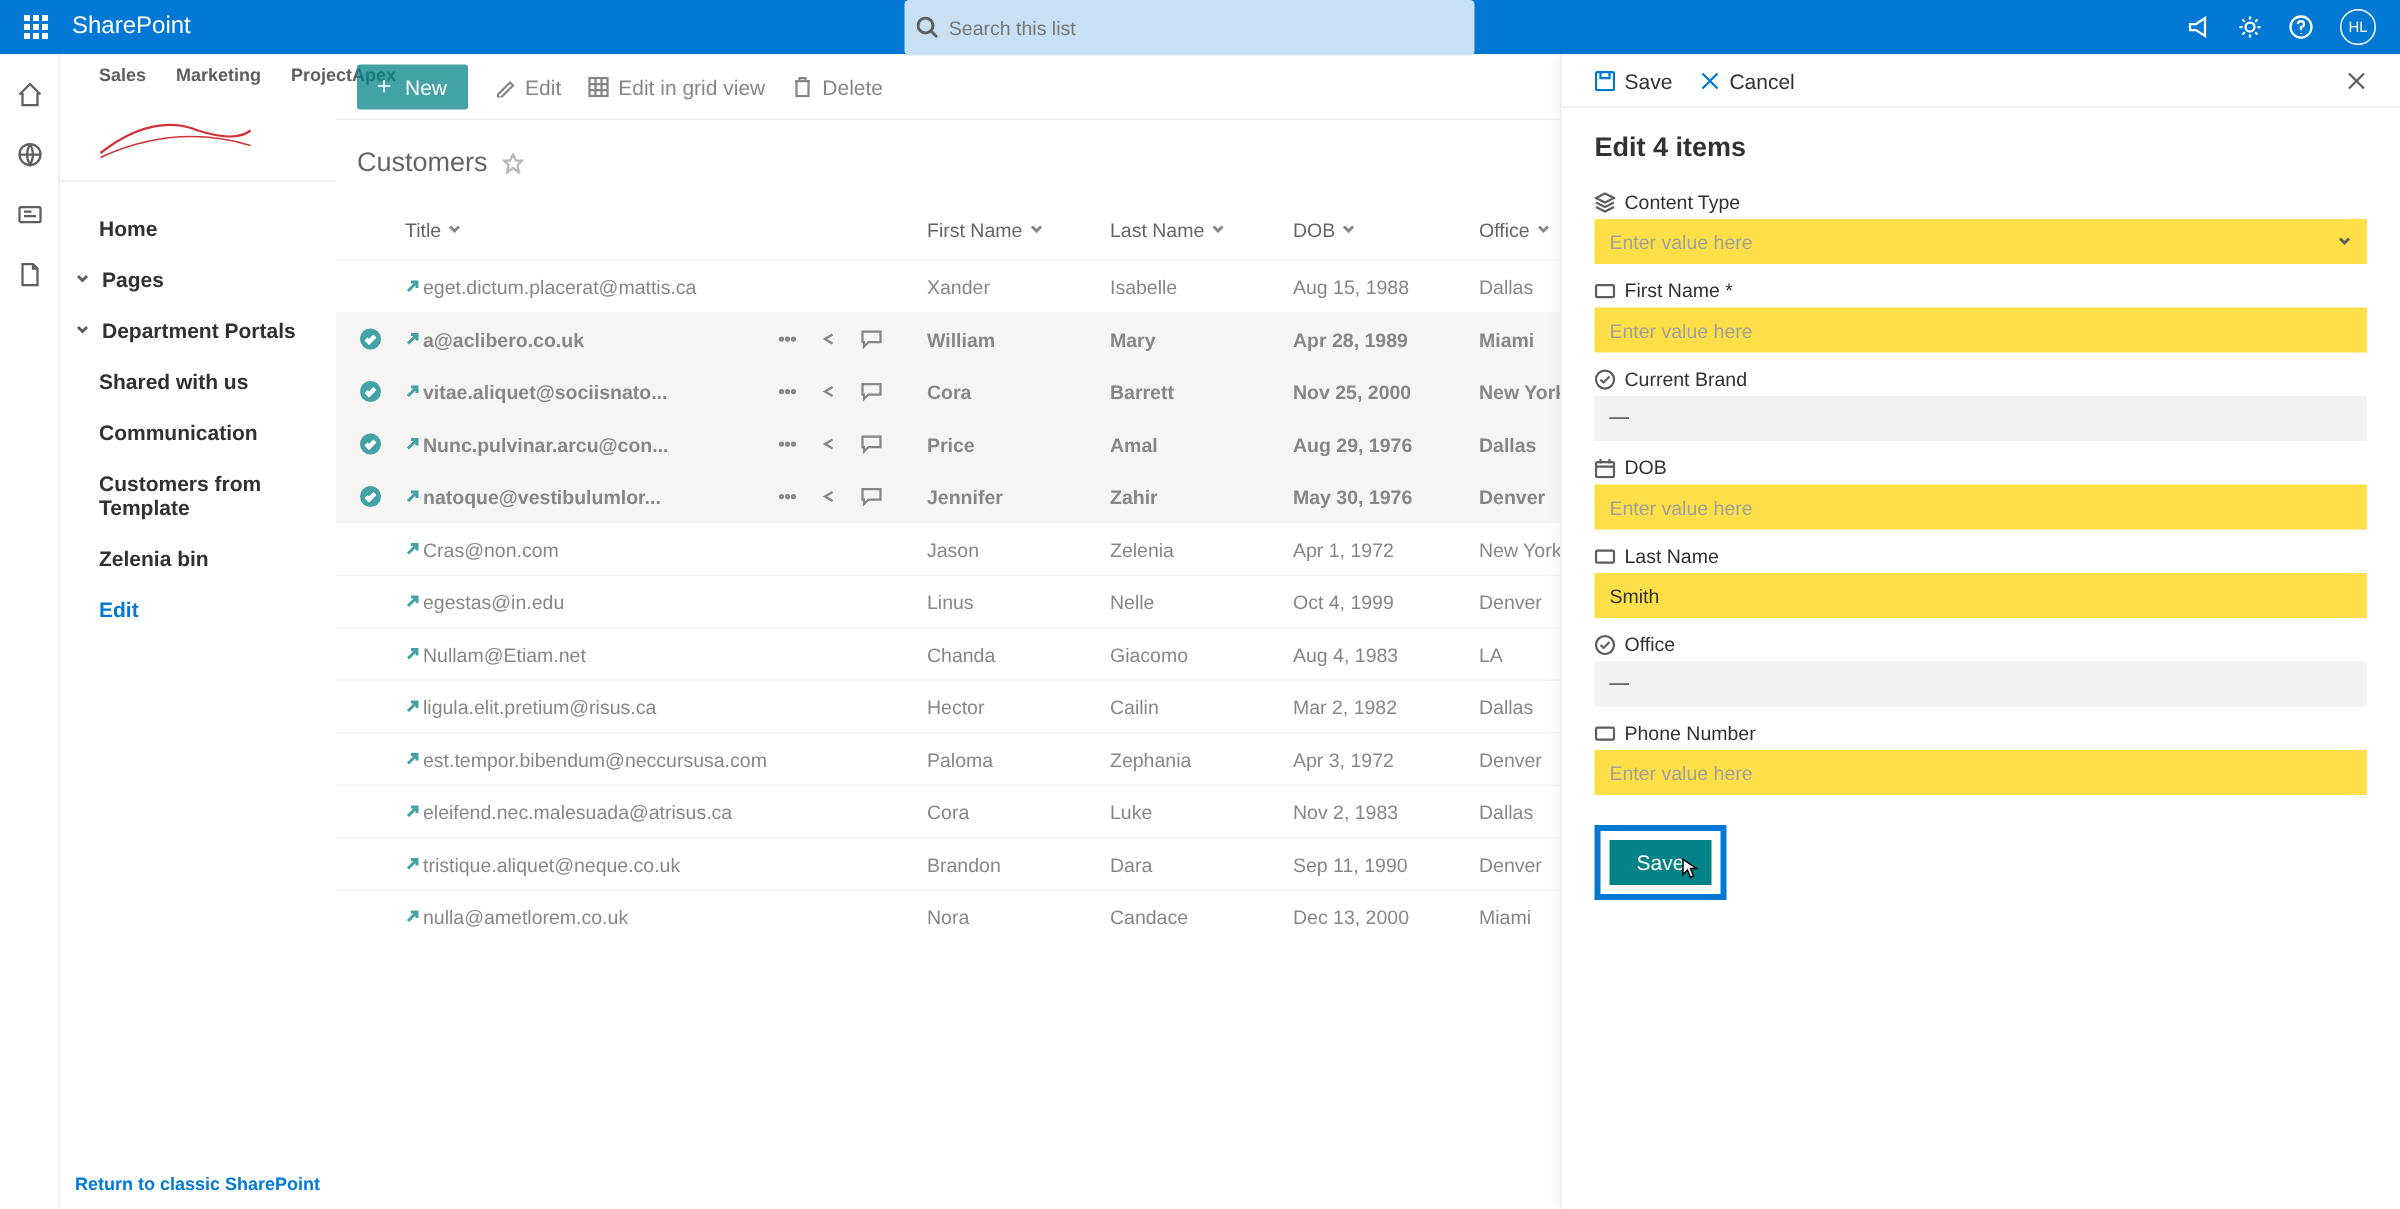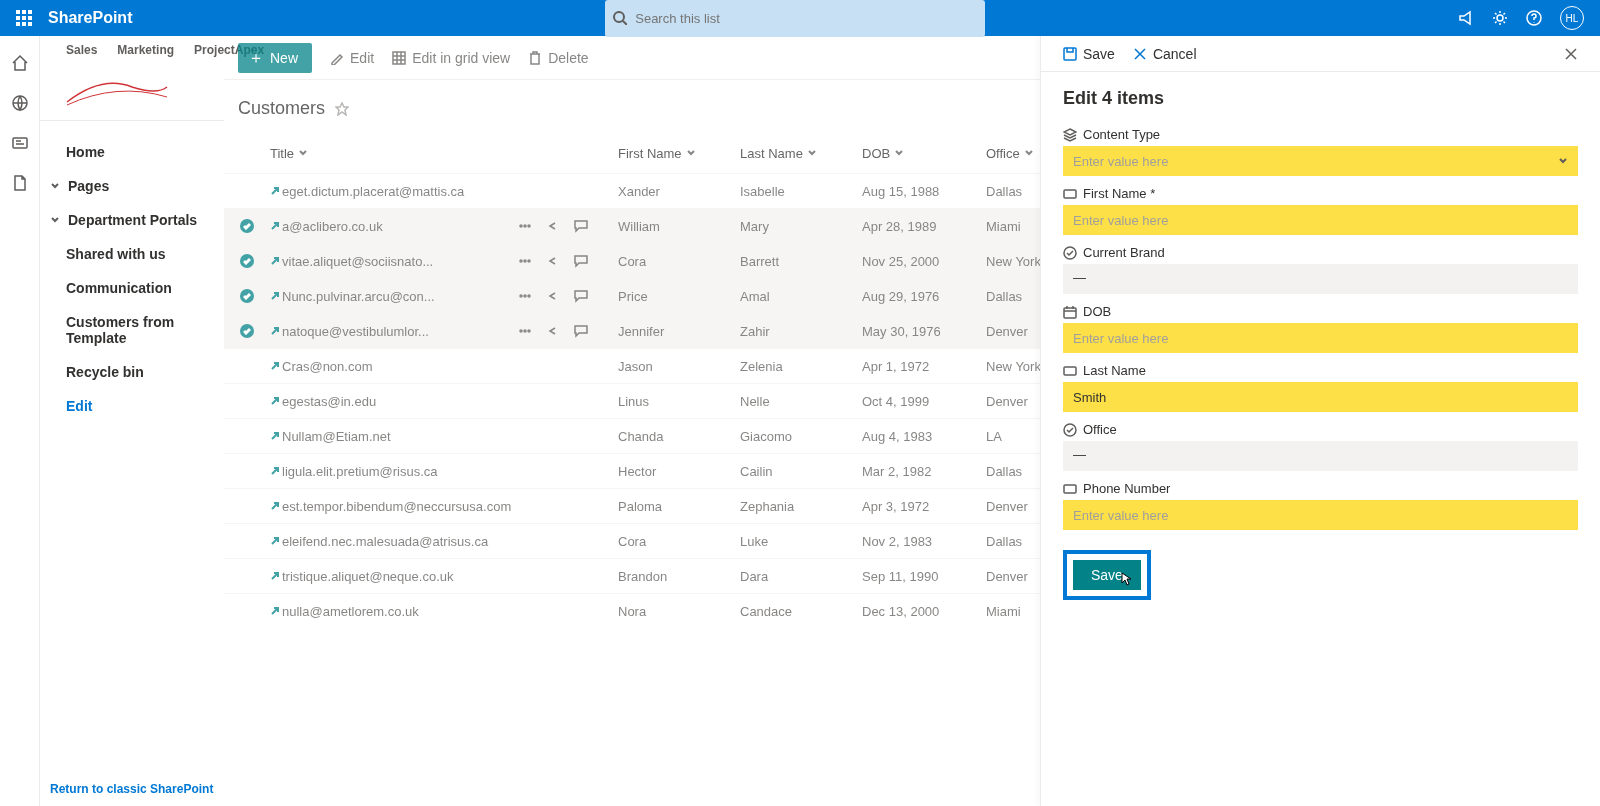--- a/index.html
+++ b/index.html
@@ -3,21 +3,21 @@
 <meta charset="utf-8">
 <style>
 * { margin: 0; padding: 0; box-sizing: border-box; font-family: "Segoe UI", Arial, sans-serif; }
 body { width: 1600px; height: 806px; overflow: hidden; background: #fff; font-size: 14px; color: #323130; }
 
 
 .suite { height: 36px; background: #0078d4; display: flex; align-items: center; color: #fff; }
 .waffle { width: 48px; display: flex; align-items: center; justify-content: center; cursor: pointer; }
 .waffle-grid { width: 16px; height: 16px; display: grid; grid-template: repeat(3,4px)/repeat(3,4px); gap: 2px; }
 .waffle-grid span { background: #fff; }
-.suite-app { font-size: 16px; font-weight: 700; }
+.suite-app { font-size: 16px; font-weight: 400; }
 .suite-center { flex: 1; display: flex; justify-content: center; }
 .search { width: 380px; height: 37px; background: #c7e0f4; border-radius: 3px; display: flex; align-items: center; padding: 16px 8px; color: #605e5c; }
 .search svg { width: 14px; height: 14px; margin-right: 8px; stroke: #605e5c; fill: none; stroke-width: 2; }
 .search input { border: none; background: transparent; outline: none; flex: 1; font-size: 13px; }
 .suite-right { display: flex; align-items: center; gap: 18px; padding-right: 16px; }
 .suite-icon { width: 16px; height: 16px; stroke: #fff; fill: none; stroke-width: 1.5; cursor: pointer; }
 .avatar { width: 24px; height: 24px; border: 1px solid #fff; border-radius: 50%; display: flex; align-items: center; justify-content: center; font-size: 10px; color: #fff; }
 
 
 .body { display: flex; height: calc(806px - 36px); }
@@ -44,21 +44,21 @@
 .cmd svg { width: 14px; height: 14px; stroke: #605e5c; fill: none; stroke-width: 1.5; }
 
 .list-title { padding: 18px 0 14px 14px; display: flex; align-items: center; gap: 10px; }
 .list-title h2 { font-size: 18px; font-weight: 400; }
 .star { width: 14px; height: 14px; stroke: #a19f9d; fill: none; stroke-width: 1.5; }
 
 .tbl { font-size: 13px; }
 .thead, .trow { display: flex; align-items: center; height: 35px; }
 .thead { color: #323130; font-weight: 400; height: 40px; }
 .trow { border-top: 1px solid #f3f2f1; color: #605e5c; }
-.trow.sel { background: #f3f2f1; }
+.trow.sel { background: #f3f2f1; font-weight: bold; }
 .csel { width: 46px; display: flex; justify-content: center; }
 .dot { width: 14px; height: 14px; border-radius: 50%; background: #038387; display: inline-flex; align-items: center; justify-content: center; }
 .dot svg { width: 8px; height: 8px; stroke: #fff; fill: none; stroke-width: 3; }
 .ctitle { width: 248px; display: flex; align-items: center; gap: 2px; }
 .arrowsvg { width: 10px; height: 10px; stroke: #038387; fill: none; stroke-width: 2; flex-shrink: 0; }
 .cell { white-space: nowrap; overflow: hidden; text-overflow: ellipsis; }
 .cactions { width: 100px; display: flex; gap: 14px; color: #605e5c; }
 .cactions svg { width: 14px; height: 14px; stroke: #605e5c; fill: none; stroke-width: 1.5; cursor: pointer; }
 .cfn { width: 122px; }
 .cln { width: 122px; }
@@ -181,21 +181,21 @@
       <div class="nav-item">
           <span>Shared with us</span>
         </div>
       <div class="nav-item">
           <span>Communication</span>
         </div>
       <div class="nav-item">
           <span>Customers from Template</span>
         </div>
       <div class="nav-item">
-          <span>Recycle bin</span>
+          <span>Zelenia bin</span>
         </div>
       <div class="nav-item edit">
           <span>Edit</span>
         </div>
     </div>
     <div class="nav-footer">Return to classic SharePoint</div>
   </div>
 
   <div class="main">
     <div class="cmdbar">

